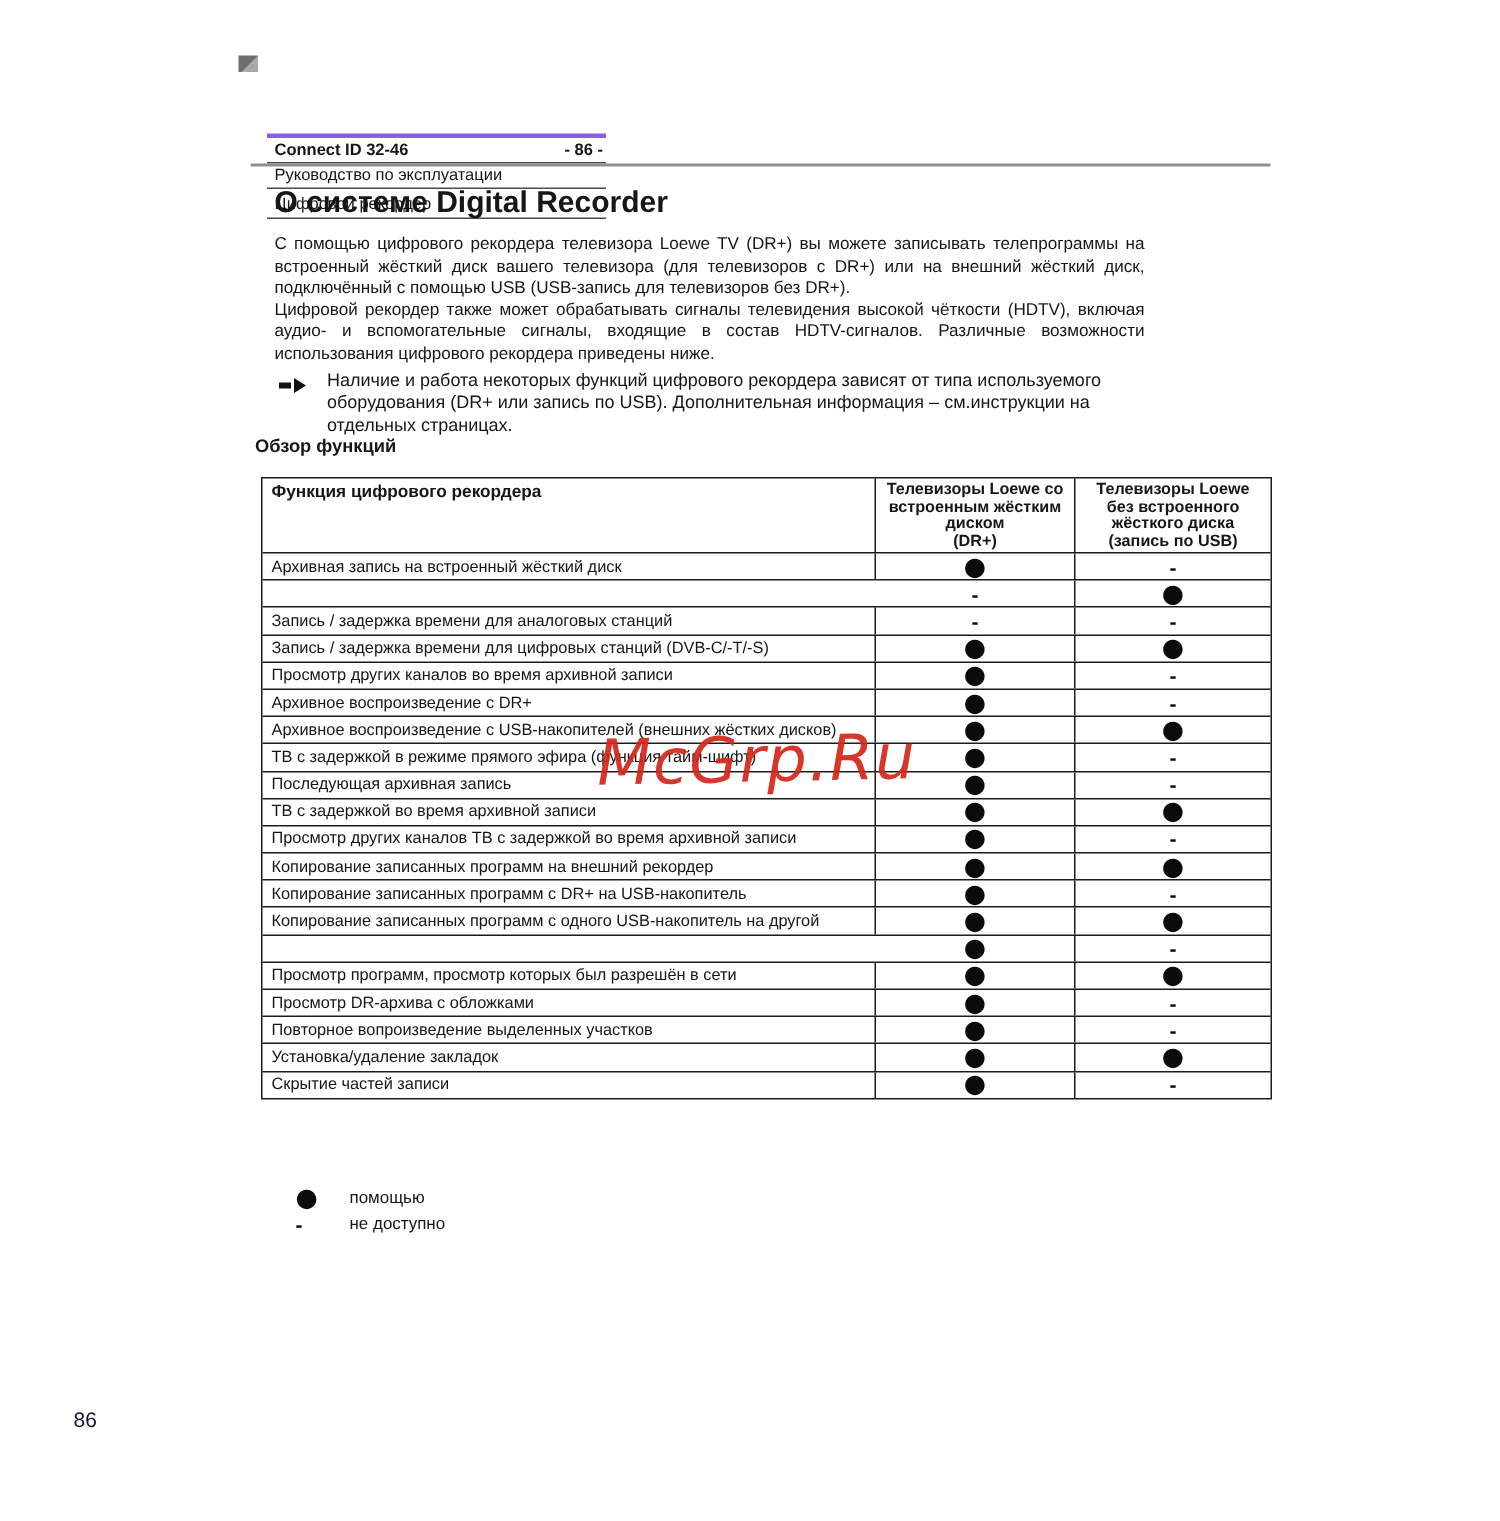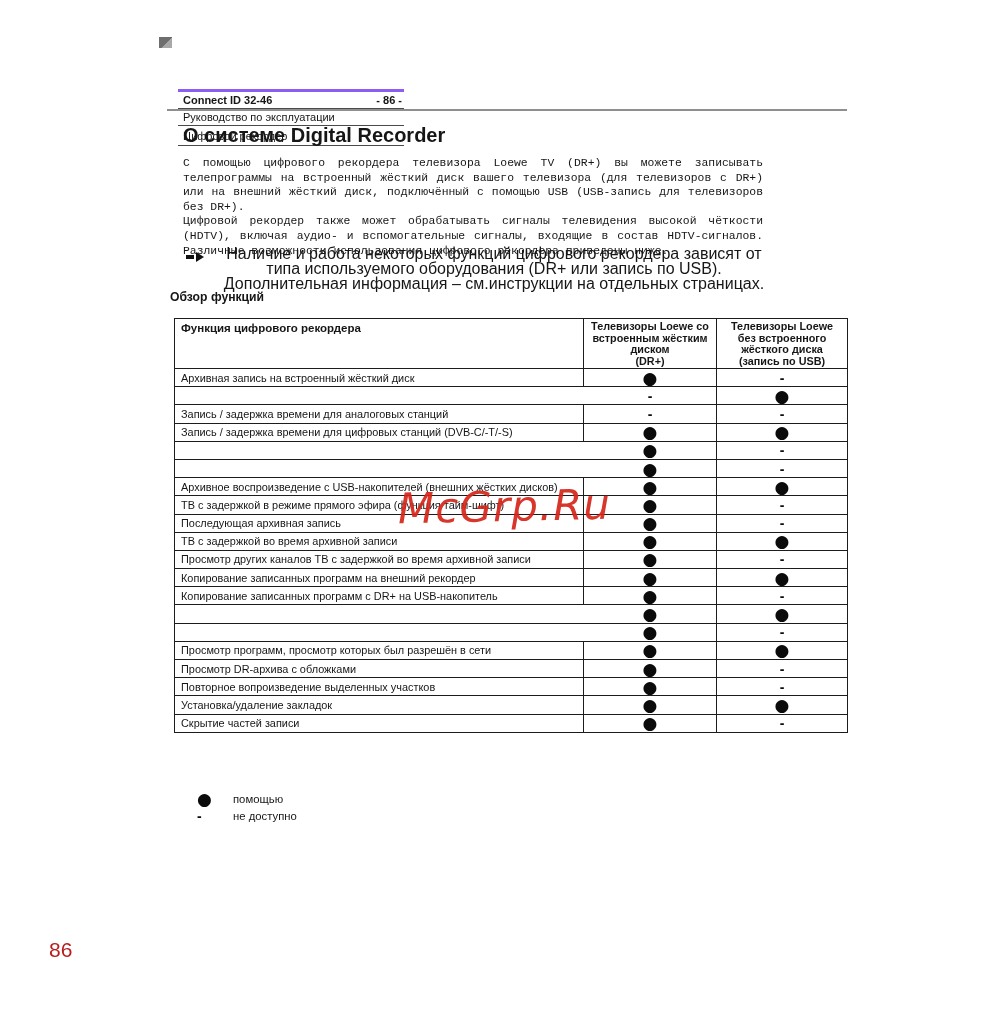--- a/index.html
+++ b/index.html
@@ -13,25 +13,25 @@
     background:linear-gradient(135deg,#6e6e6e 55%,#a8a8a8 55%);}
   .hdr-box{position:absolute;left:178px;top:41px;width:226px;border-top:3px solid #8b5cf6;margin-top:48px;}
   .hdr-row{border-bottom:1px solid #4a4a4a;height:16px;display:flex;align-items:center;
     justify-content:space-between;font-size:11px;padding:0 2px 0 5px;}
   .hdr-row.r1{font-weight:bold;}
   .hdr-row.r3{height:19px;}
   .page-rule{position:absolute;left:167px;top:109px;width:680px;height:2px;background:#8f8f8f;}
   
   .doc-title{position:absolute;left:183px;top:124px;font-size:20px;font-weight:bold;}
   .intro{position:absolute;left:183px;top:156px;width:580px;font-size:11.4px;line-height:14.6px;}
-  .intro p{margin:0;text-align:justify;font-family:Liberation Mono, monospace;}
+  .intro p{margin:0;text-align:justify;}
   .note-icon{position:absolute;left:186px;top:252px;display:flex;align-items:center;}
   .note-tail{width:8px;height:4px;background:#111;margin-right:2px;}
   .note-head{width:0;height:0;border-left:8px solid #111;border-top:5px solid transparent;border-bottom:5px solid transparent;}
-  .note-text{position:absolute;left:218px;top:246px;width:552px;font-size:16px;line-height:15px;text-align:center;}
+  .note-text{position:absolute;left:218px;top:246px;width:552px;font-size:12px;line-height:15px;}
   .section-heading{position:absolute;left:170px;top:290px;font-size:12.2px;font-weight:bold;}
   
   .tbl{position:absolute;left:174px;top:318px;width:674px;border:1px solid #1c1c1c;box-sizing:border-box;}
   .thead{display:flex;height:49px;border-bottom:1px solid #1c1c1c;}
   .tc{box-sizing:border-box;}
   .tc1{width:409px;border-right:1px solid #1c1c1c;}
   .tc2{width:133px;border-right:1px solid #1c1c1c;}
   .tc3{width:130px;}
   .th1{font-size:11.5px;font-weight:bold;padding:3px 0 0 6px;}
   .th2,.th3{font-size:10.8px;font-weight:bold;line-height:11.7px;text-align:center;
@@ -44,21 +44,21 @@
   .dash{font-weight:bold;font-size:14px;line-height:10px;color:#0b0b0b;}
   
   .legend{position:absolute;left:197px;top:791px;}
   .legend-row{display:flex;align-items:center;height:16.5px;font-size:11.3px;}
   .legend-sym{width:36px;display:flex;align-items:center;}
   
   .watermark{position:absolute;left:398px;top:482px;font-family:"DejaVu Sans",sans-serif;
     font-style:italic;font-size:42px;letter-spacing:1px;transform:rotate(-1.2deg);
     opacity:.93;z-index:5;white-space:nowrap;}
   
-  .page-num{position:absolute;left:49px;top:938px;font-size:21px;color:#b91c1c;}
+  .page-num{position:absolute;left:49px;top:938px;font-size:14px;color:#0f172a;}
 </style>
 </head>
 <body>
 
 <div class="page">
 
   <div class="corner-icon"></div>
 
   <div class="hdr-box">
     <div class="hdr-row r1">
@@ -132,28 +132,30 @@
         <div class="trow">
           <div class="tc tc1">Запись / задержка времени для цифровых станций (DVB-C/-T/-S)</div>
           <div class="tc tc2">
             <span class="dot">●</span>
           </div>
           <div class="tc tc3">
             <span class="dot">●</span>
           </div>
         </div>
         <div class="trow">
-          <div class="tc tc2">
-            <span class="dot">●</span>
-          </div>
-          <div class="tc tc3">
-            <span class="dash">-</span>
-          </div>
-        </div>
-        <div class="trow">
+          <div class="tc tc1">Просмотр других каналов во время архивной записи</div>
+          <div class="tc tc2">
+            <span class="dot">●</span>
+          </div>
+          <div class="tc tc3">
+            <span class="dash">-</span>
+          </div>
+        </div>
+        <div class="trow">
+          <div class="tc tc1">Архивное воспроизведение с  DR+</div>
           <div class="tc tc2">
             <span class="dot">●</span>
           </div>
           <div class="tc tc3">
             <span class="dash">-</span>
           </div>
         </div>
         <div class="trow">
           <div class="tc tc1">Архивное воспроизведение с  USB-накопителей (внешних жёстких дисков)</div>
           <div class="tc tc2">
@@ -211,20 +213,21 @@
         <div class="trow">
           <div class="tc tc1">Копирование записанных программ с DR+ на USB-накопитель</div>
           <div class="tc tc2">
             <span class="dot">●</span>
           </div>
           <div class="tc tc3">
             <span class="dash">-</span>
           </div>
         </div>
         <div class="trow">
+          <div class="tc tc1">Копирование записанных программ с одного USB-накопитель на другой</div>
           <div class="tc tc2">
             <span class="dot">●</span>
           </div>
           <div class="tc tc3">
             <span class="dot">●</span>
           </div>
         </div>
         <div class="trow">
           <div class="tc tc2">
             <span class="dot">●</span>

